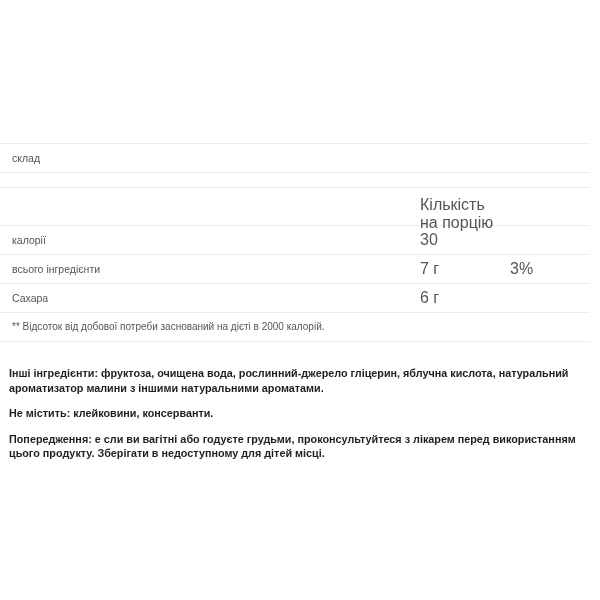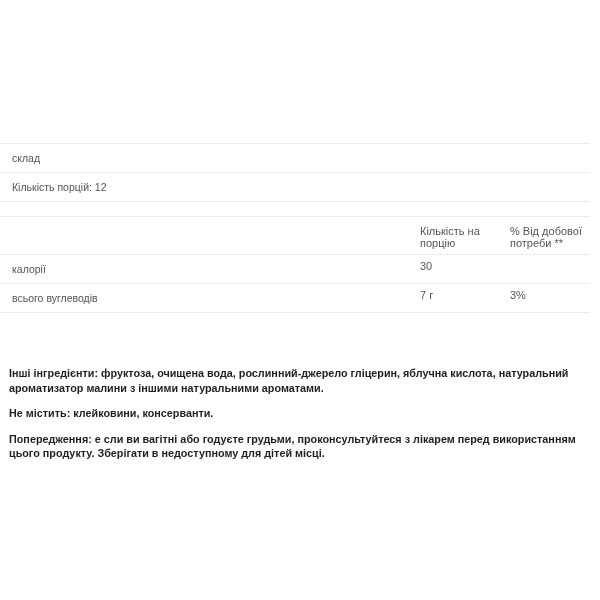--- a/index.html
+++ b/index.html
@@ -42,22 +42,22 @@
     padding: 5px 8px 5px 9px;
     font-size: 10.5px;
     line-height: 12px;
     color: #555555;
     vertical-align: top;
   }
   .facts-row .cell-amount,
   .facts-row .cell-dv {
     position: absolute;
     top: 5px;
-    font-size: 11px;
-    line-height: 12px;
+    font-size: 16px;
+    line-height: 18px;
     color: #555555;
   }
   .facts-row .cell-amount { left: 420px; }
   .facts-row .cell-dv     { left: 510px; }
 
   
   .facts-row.header {
     height: 38px;
   }
   .facts-row.header .cell-amount,
@@ -112,45 +112,49 @@
 
 <div class="page">
 
   <div class="facts">
 
     <div class="facts-row first">
       <span class="cell-name">склад</span>
     </div>
 
 
-    <div class="facts-row">
-      <span class="cell-name">Кількість порцій: 12</span>
-    </div>
 
     <div class="facts-row spacer"></div>
 
     <div class="facts-row header">
       <span class="cell-amount">Кількість на порцію</span>
-      <span class="cell-dv">% Від добової потреби **</span>
     </div>
 
     <div class="facts-row">
       <span class="cell-name">калорії</span>
       <span class="cell-amount">30</span>
       <span class="cell-dv"></span>
     </div>
 
     <div class="facts-row">
-      <span class="cell-name">всього вуглеводів</span>
+      <span class="cell-name">всього інгредієнти</span>
       <span class="cell-amount">7 г</span>
       <span class="cell-dv">3%</span>
     </div>
 
+    <div class="facts-row">
+      <span class="cell-name">Сахара</span>
+      <span class="cell-amount">6 г</span>
+      <span class="cell-dv"></span>
+    </div>
 
 
+    <div class="facts-row note">
+      <span class="cell-name">** Відсоток від добової потреби заснований на дієті в 2000 калорій.</span>
+    </div>
 
 
   </div>
 
   <div class="paragraphs">
     <p class="para">Інші інгредієнти: фруктоза, очищена вода, рослинний-джерело гліцерин, яблучна кислота, натуральний ароматизатор малини з іншими натуральними ароматами.</p>
     <p class="para">Не містить: клейковини, консерванти.</p>
     <p class="para last">Попередження: е сли ви вагітні або годуєте грудьми, проконсультуйтеся з лікарем перед використанням цього продукту. Зберігати в недоступному для дітей місці.</p>
   </div>
 

